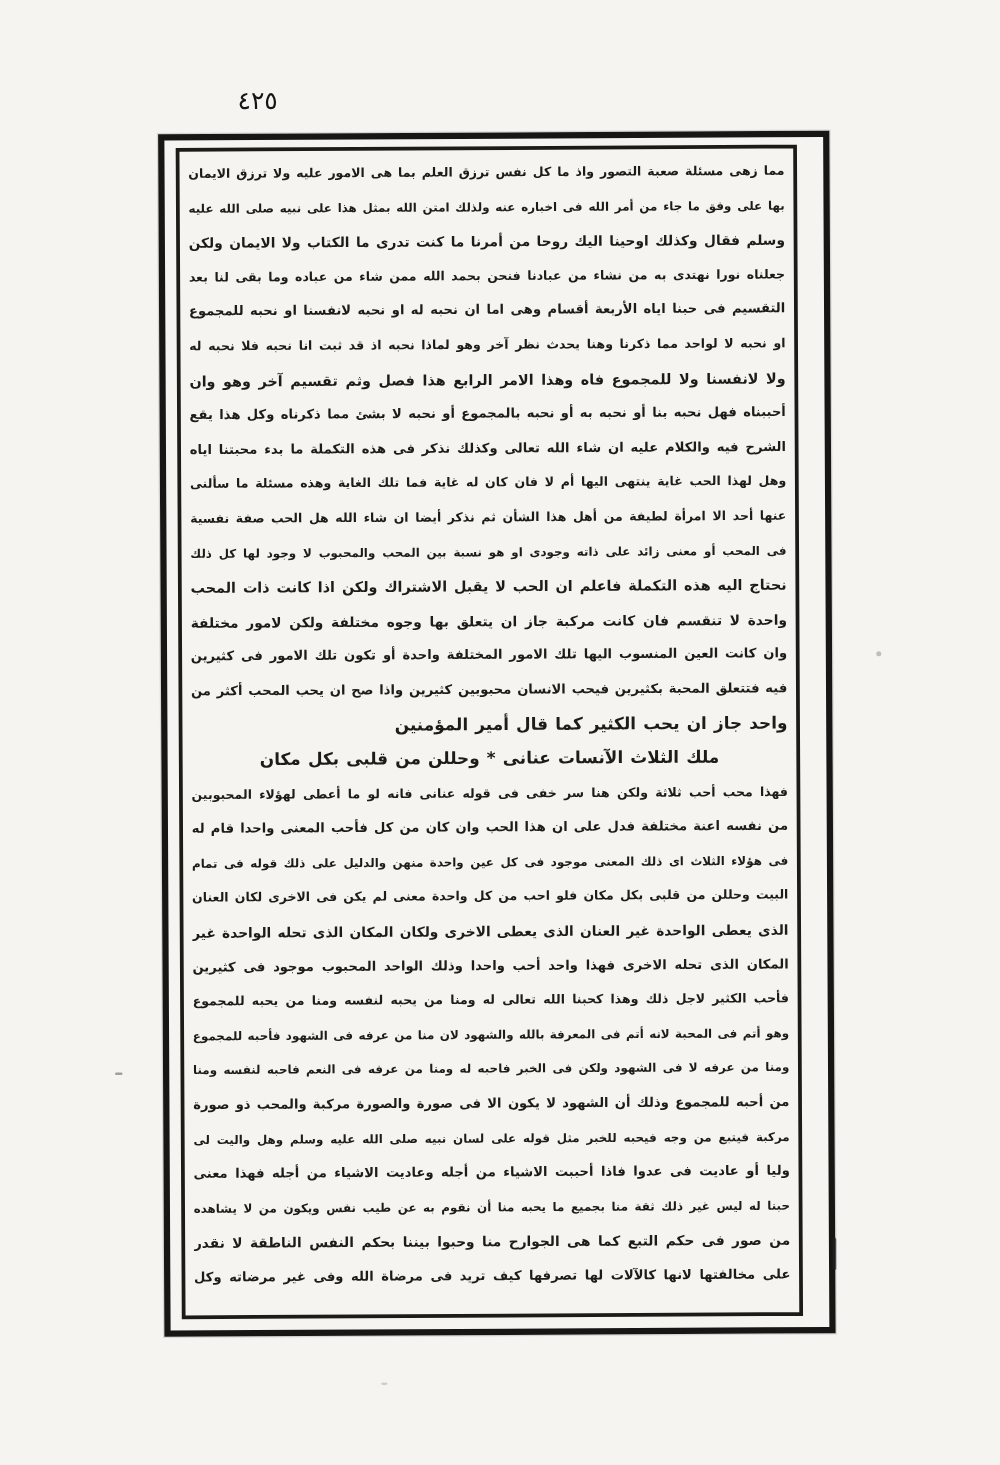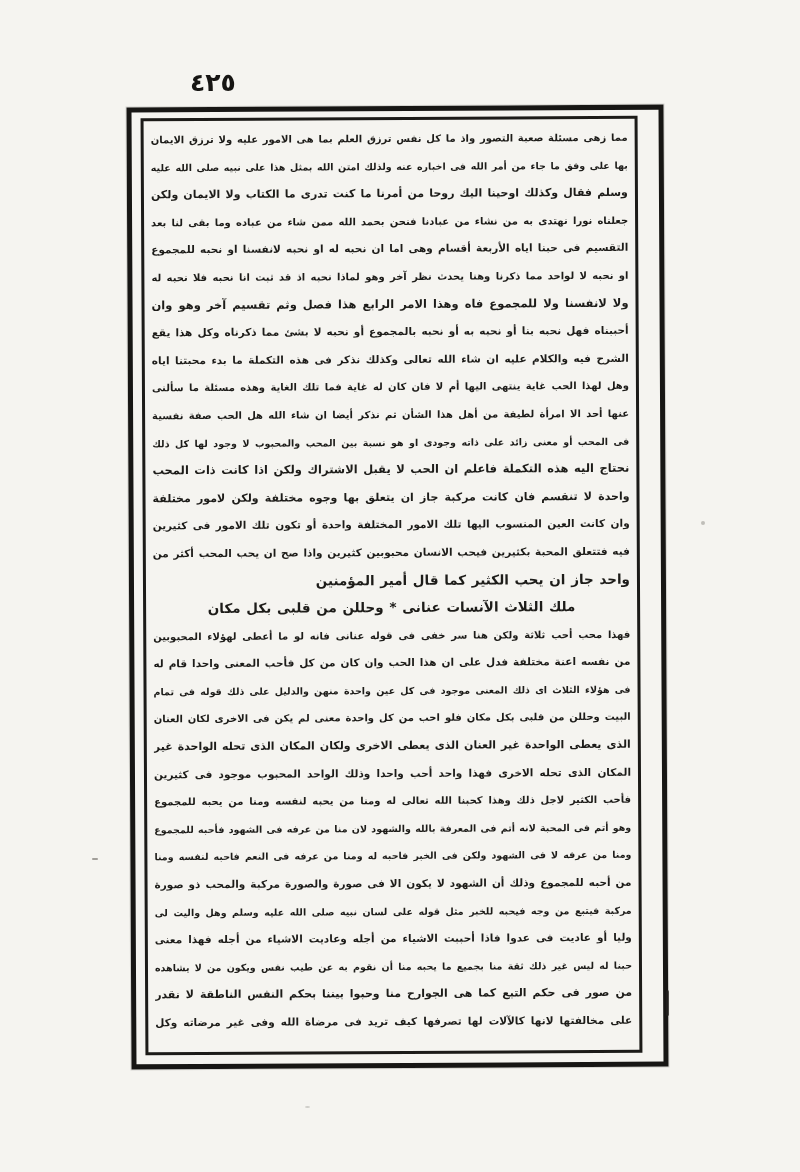--- a/index.html
+++ b/index.html
@@ -4,21 +4,21 @@
 <style>
   html,body{margin:0;padding:0;}
   body{
     width:800px;height:1172px;position:relative;overflow:hidden;
     background:#f5f4f0;
     font-family:"DejaVu Sans", sans-serif;
     color:#1b1a18;
   }
   .page-number{
     position:absolute;top:68px;left:190px;
-    font-size:25px;font-weight:bold;letter-spacing:1px;
+    font-size:20px;font-weight:normal;letter-spacing:1px;
     color:#161513;
   }
   .frame-outer{
     position:absolute;left:129px;top:106px;width:527px;height:952px;
     border:5px solid #171614;
     transform:rotate(-0.3deg);
     background:#f5f4f0;
     box-shadow:0 0 0 1px rgba(40,38,34,0.15);
   }
   .frame-inner{

